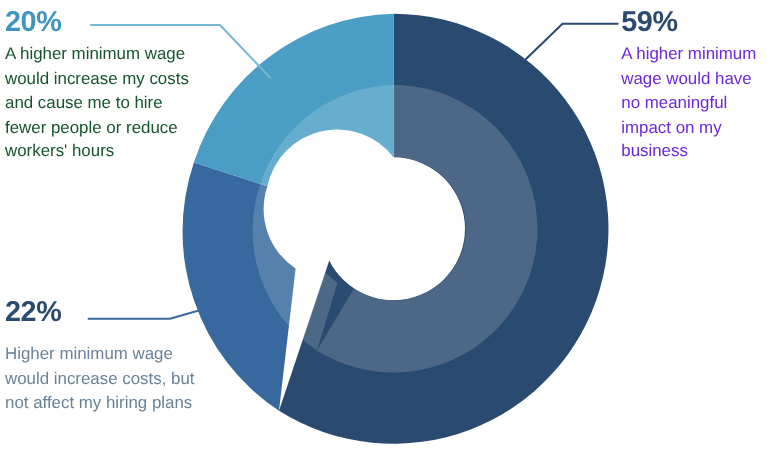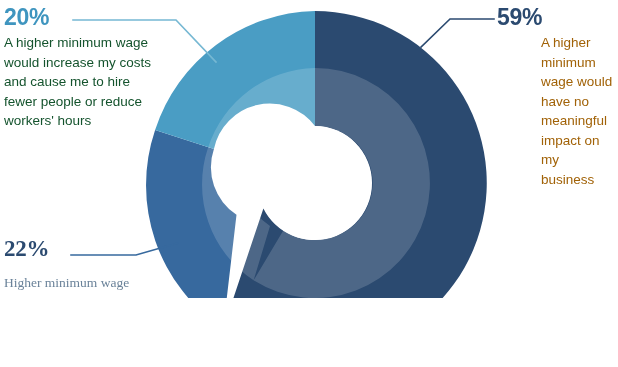--- a/index.html
+++ b/index.html
@@ -9,21 +9,21 @@
     background: #ffffff;
   }
   body {
     font-family: "Liberation Sans", sans-serif;
     -webkit-font-smoothing: antialiased;
   }
 
   #stage {
     position: relative;
     width: 618px;
-    height: 298px;
+    height: 367px;
     background: #ffffff;
     overflow: hidden;
   }
 
   #chart-svg {
     position: absolute;
     left: 0;
     top: 0;
     width: 618px;
     height: 367px;
@@ -55,33 +55,32 @@
     width: 150px;
   }
   #callout-20 .pct  { color: #3f95bf; }
   #callout-20 .desc { color: #14532d; }
 
   
   #callout-22 {
     left: 4px;
     top: 236px;
     width: 152px;
-    font-family: Liberation Serif, serif;
   }
   #callout-22 .pct  { color: #2b4a70; }
   #callout-22 .desc { color: #6a8299; margin-top: 11px; }
 
   
   #callout-59 {
     left: 497px;
     top: 4px;
     width: 118px;
   }
   #callout-59 .pct  { color: #2b4a70; }
-  #callout-59 .desc { color: #a16207; margin-left: 44px; }
+  #callout-59 .desc { color: #6d28d9; }
 </style>
 </head>
 <body>
 
 <div id="stage">
 
   <svg id="chart-svg" viewBox="0 0 618 367">
 
     <g>
 

